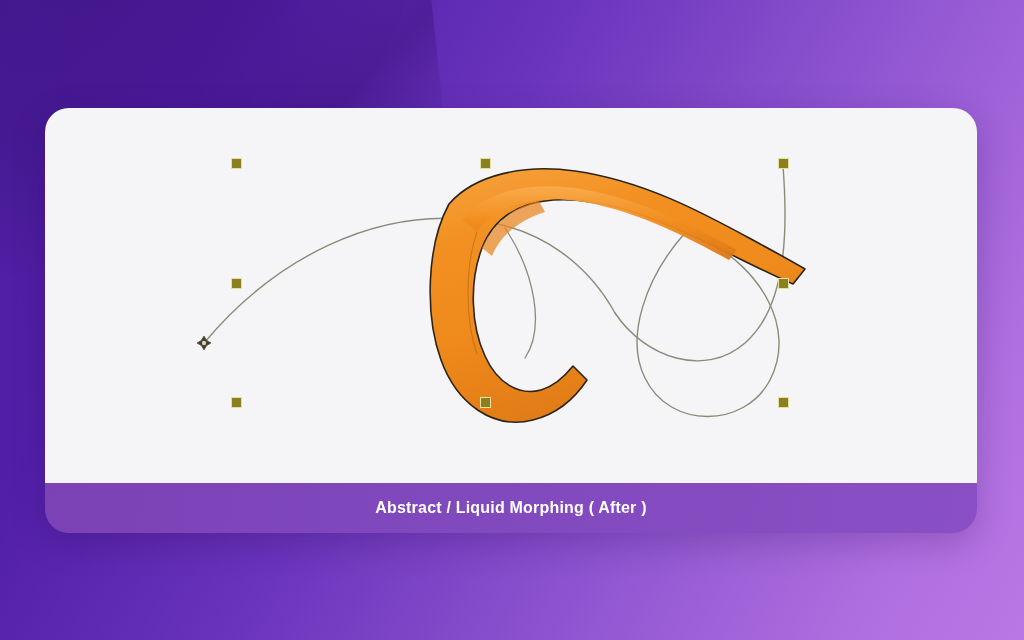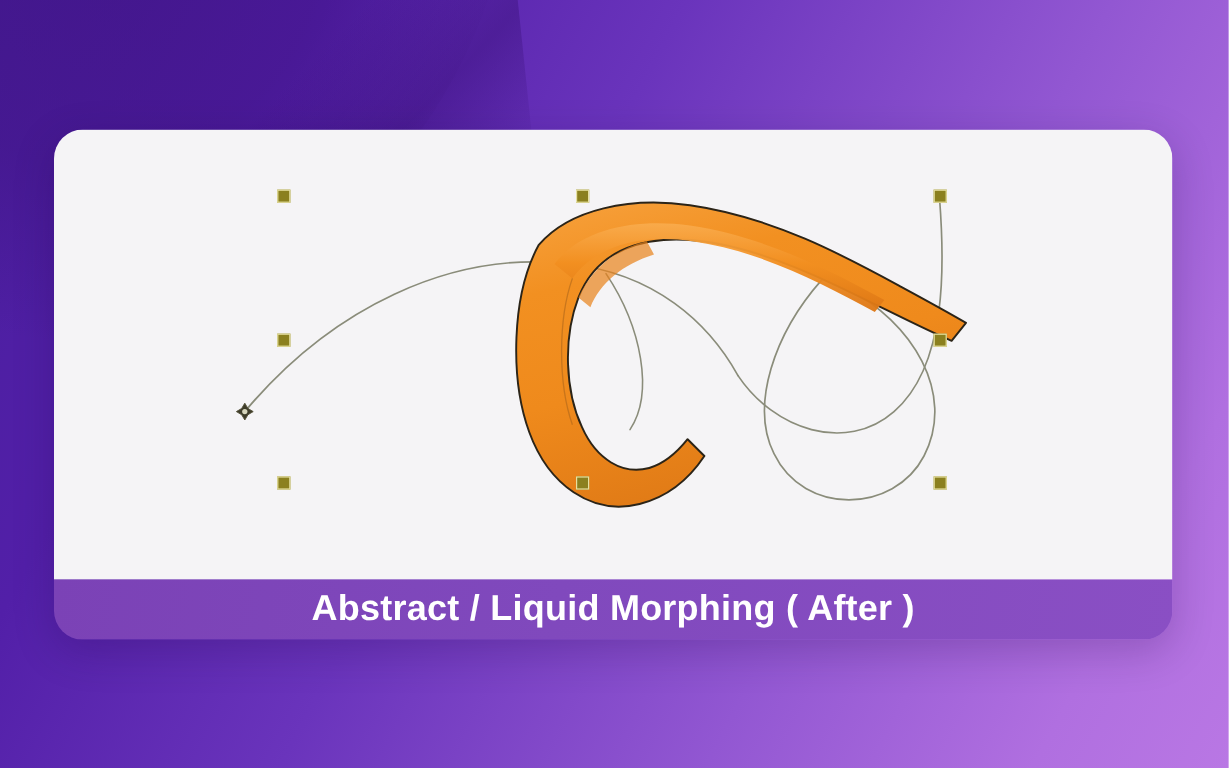--- a/index.html
+++ b/index.html
@@ -98,21 +98,21 @@
     top: 375px;
     width: 932px;
     height: 50px;
     background: linear-gradient(100deg, #7b42b6 0%, #8049bd 45%, #8a4fc4 100%);
     display: flex;
     align-items: center;
     justify-content: center;
   }
   #caption-text {
     color: #ffffff;
-    font-size: 30px;
+    font-size: 16px;
     font-weight: bold;
     letter-spacing: 0.2px;
     font-family: "Liberation Sans", sans-serif;
     white-space: nowrap;
   }
 </style>
 </head>
 <body>
 
 <div id="stage">

